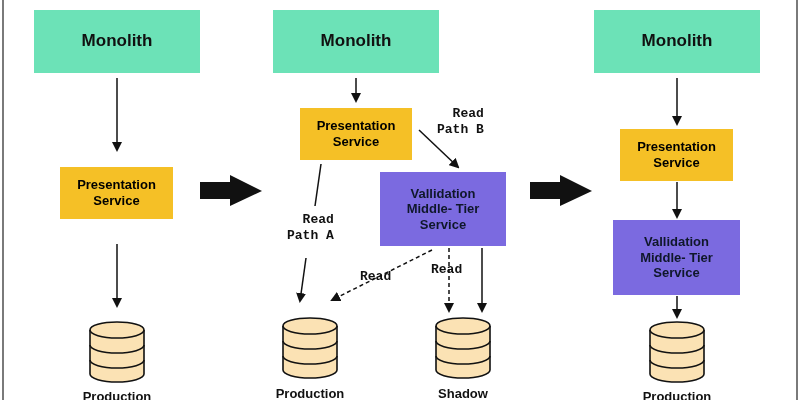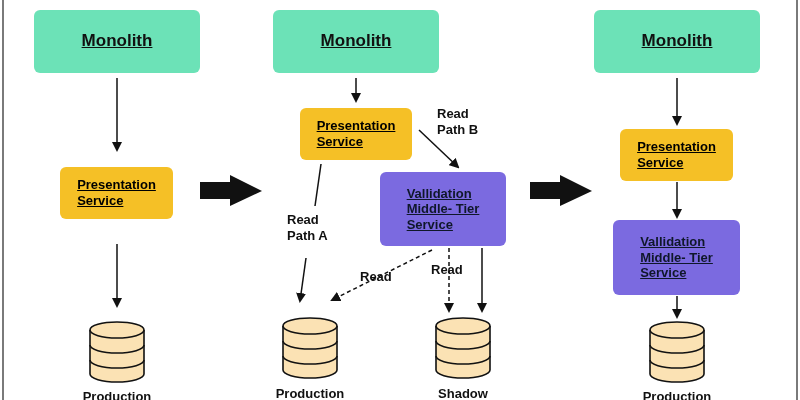--- a/index.html
+++ b/index.html
@@ -1,25 +1,25 @@
 <!DOCTYPE html>
 <html><head>
 <meta charset="utf-8">
 <style>
   html, body { margin: 0; padding: 0; background: #ffffff; }
   body { width: 800px; height: 400px; position: relative; overflow: hidden;
          font-family: "Liberation Sans", sans-serif; }
   .frame-left { position: absolute; left: 2px; top: 0; width: 2px; height: 400px; background: #7a7a7a; }
   .frame-right { position: absolute; left: 796px; top: 0; width: 2px; height: 400px; background: #7a7a7a; }
   .box { position: absolute; display: flex; align-items: center; justify-content: center;
-         text-align: left; font-weight: bold; border-radius: 6px; line-height: 1.2; text-decoration: underline; }
+         text-align: center; font-weight: bold; border-radius: 0; line-height: 1.2; }
   .mono { background: #6ce2b7; color: #111; font-size: 17px; width: 166px; height: 63px; }
   .pres { background: #f5c026; color: #000000; font-size: 13px; }
   .valid { background: #7b6ae0; color: #0f172a; font-size: 13px; }
-  .lbl { position: absolute; font-weight: bold; font-size: 13px; color: #111; text-align: left; line-height: 1.2; white-space: nowrap; }
+  .lbl { position: absolute; font-weight: bold; font-size: 13px; color: #111; text-align: right; line-height: 1.2; white-space: nowrap; font-family: Liberation Mono, monospace; }
   .dblbl { position: absolute; font-weight: bold; font-size: 13px; color: #111; text-align: center; width: 120px; }
   svg.overlay { position: absolute; left: 0; top: 0; }
 </style>
 </head>
 <body>
 
 <div class="frame-left"></div>
 <div class="frame-right"></div>
 
 <svg class="overlay" width="800" height="400">

